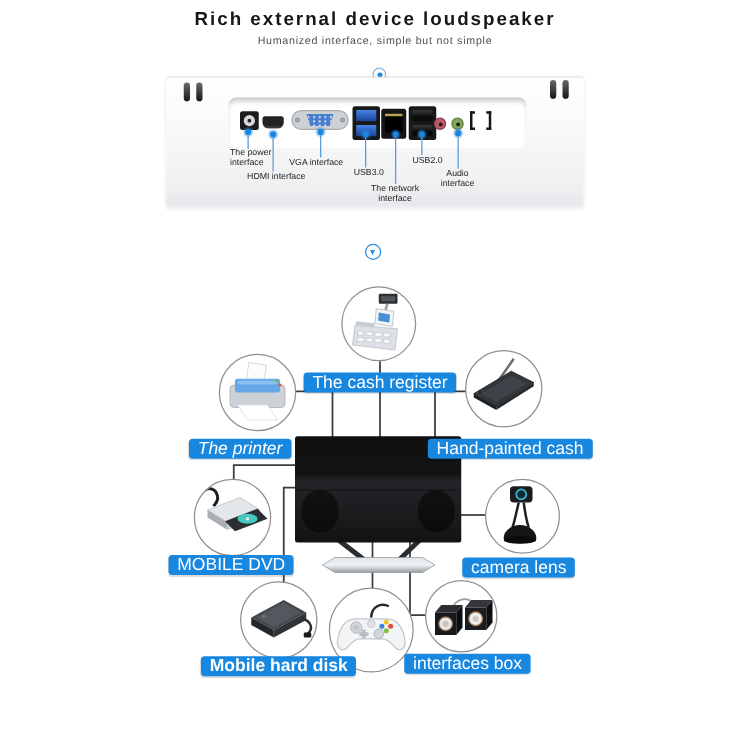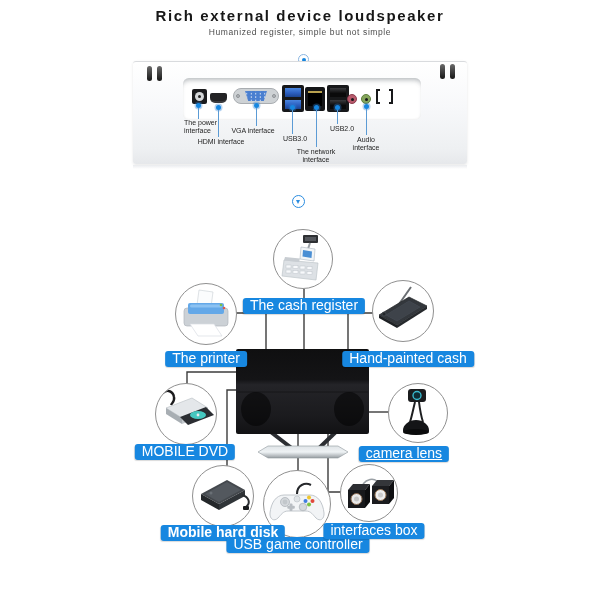--- a/index.html
+++ b/index.html
@@ -83,21 +83,21 @@
   .dev-label{position:absolute;z-index:3;transform:translateX(-50%);background:#1787e0;color:#fff;
              font-size:14px;line-height:11px;padding:2px 7px 3px;border-radius:3px;white-space:nowrap;
              box-shadow:0 1px 1px rgba(0,0,0,.15);}
 </style>
 </head>
 <body>
 
 <div class="canvas">
 
   <div class="title">Rich external device loudspeaker</div>
-  <div class="subtitle">Humanized register, simple but not simple</div>
+  <div class="subtitle">Humanized interface, simple but not simple</div>
   <div class="top-dot"></div>
 
   <div class="bar">
     <div class="vent" style="left:14px;top:4px;"></div>
     <div class="vent" style="left:24px;top:4px;"></div>
     <div class="vent" style="left:307px;top:2px;"></div>
     <div class="vent" style="left:317px;top:2px;"></div>
     <div class="port-recess">
       <div class="p p-power"></div>
       <div class="p p-hdmi"></div>
@@ -303,21 +303,20 @@
       <circle cx="15.5" cy="34" r="2.5" fill="#c4c4c4"></circle>
       <polygon points="31,21 36,15 53,15 48,21" fill="#34363a"></polygon>
       <polygon points="48,21 53,15 53,33 48,39" fill="#0e0f11"></polygon>
       <rect x="31" y="21" width="17" height="18" fill="#1b1c1f"></rect>
       <circle cx="39.5" cy="30" r="5.5" fill="#efefef" stroke="#9a7a5a" stroke-width="1"></circle>
       <circle cx="39.5" cy="30" r="2.5" fill="#cacaca"></circle>
     </svg>
   </div>
 
   <div class="dev-label" style="left:304px;top:298px;">The cash register</div>
-  <div class="dev-label" style="left:206px;top:351px;">The printer</div>
+  <div class="dev-label" style="left:192px;top:351px;font-style:italic;">The printer</div>
   <div class="dev-label" style="left:408px;top:351px;">Hand-painted cash</div>
   <div class="dev-label" style="left:185px;top:444px;">MOBILE DVD</div>
-  <div class="dev-label" style="left:404px;top:446px;text-decoration:underline;">camera lens</div>
+  <div class="dev-label" style="left:415px;top:446px;">camera lens</div>
   <div class="dev-label" style="left:223px;top:525px;font-weight:bold;">Mobile hard disk</div>
-  <div class="dev-label" style="left:298px;top:537px;">USB game controller</div>
   <div class="dev-label" style="left:374px;top:523px;">interfaces box</div>
 
 </div>
 
 </body></html>

